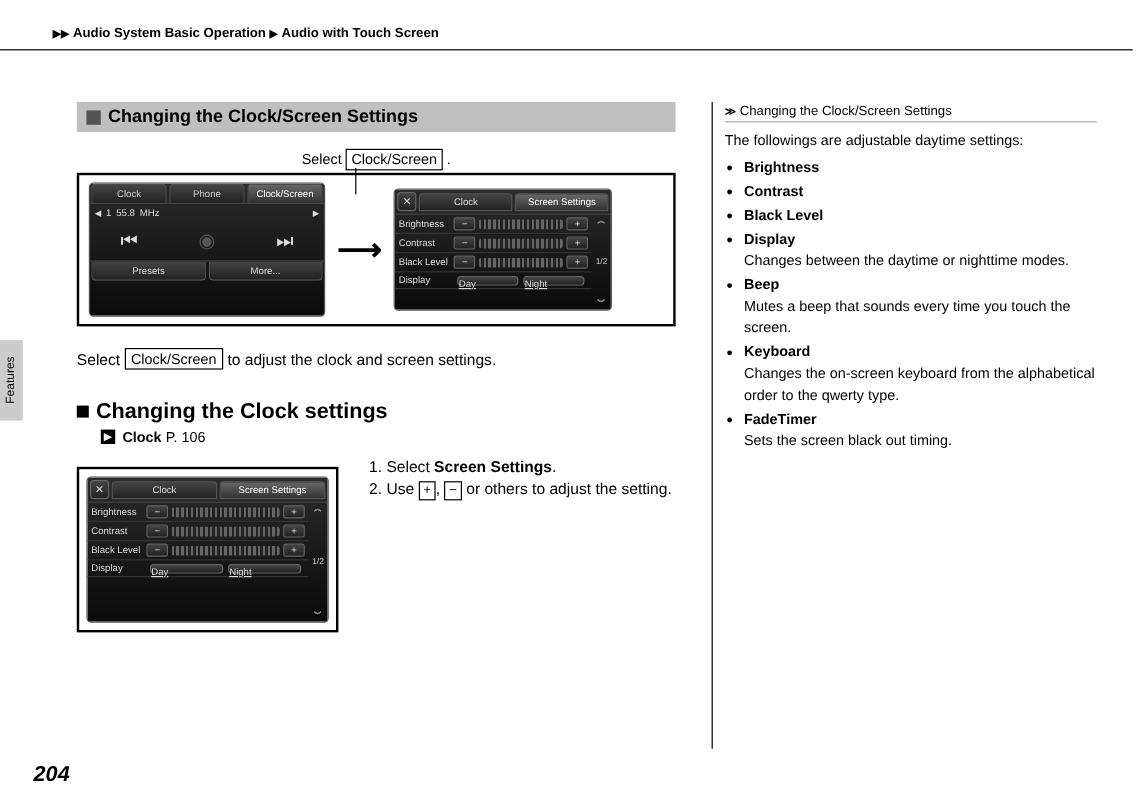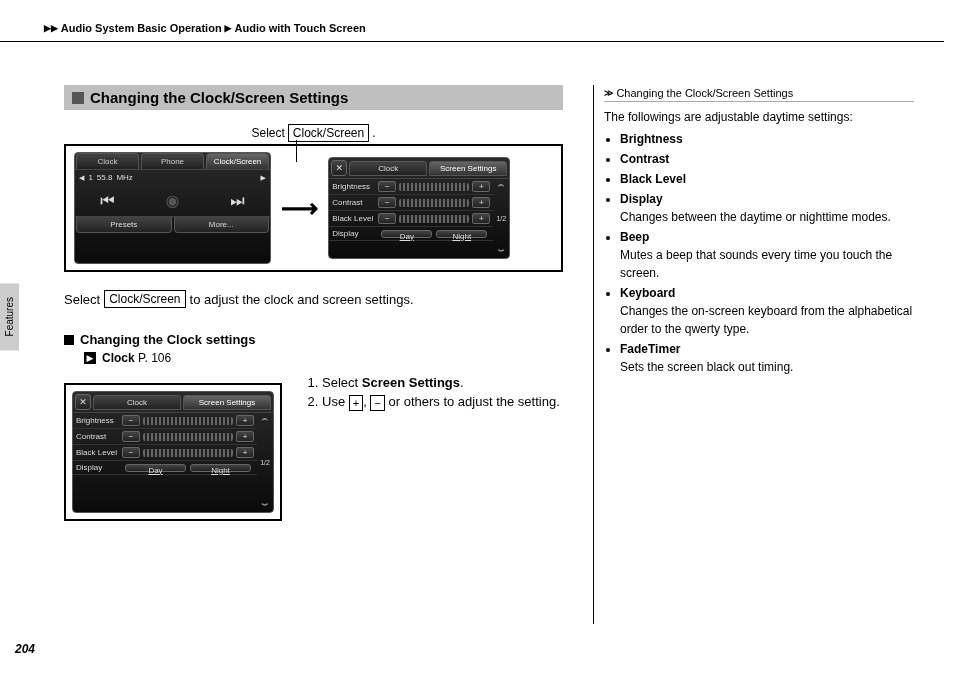--- a/index.html
+++ b/index.html
@@ -211,42 +211,41 @@
     display: flex;
     flex-direction: column;
     justify-content: space-between;
     align-items: center;
     font-size: 7px;
   }
   .s2-body, .s3-body { display: flex; height: calc(100% - 22px); }
   .s-row.day .mid { background: none; display: flex; gap: 4px; }
   .s-row.day .opt {
     flex: 1;
-    text-align: center;
     border: 1px solid #666;
     border-radius: 3px;
     background: linear-gradient(#444,#222);
     padding: 1px 0;
     text-decoration: underline;
   }
   .arrow-right {
     font-size: 26px;
     font-weight: bold;
   }
   .body-text {
     margin-top: 18px;
     font-size: 13px;
     display: flex;
     flex-wrap: wrap;
     gap: 4px;
     align-items: center;
   }
   .subhead {
     margin-top: 24px;
-    font-size: 13px;
+    font-size: 18px;
     font-weight: bold;
     display: flex;
     align-items: center;
     gap: 6px;
   }
   .subhead .sq {
     width: 10px;
     height: 10px;
     background: #000;
     display: inline-block;
@@ -322,22 +321,22 @@
     margin: 4px 0;
   }
   .right-body li { margin-bottom: 2px; }
   .right-body .sub {
     margin-left: 0;
     display: block;
   }
   .page-number {
     position: absolute;
     bottom: 18px;
-    left: 15px;
-    font-size: 12px;
+    left: 28px;
+    font-size: 18px;
     font-style: italic;
     font-weight: bold;
   }
   .callout-wrap {
     position: relative;
   }
   .callout-pointer {
     position: absolute;
     left: 232px;
     top: 16px;

